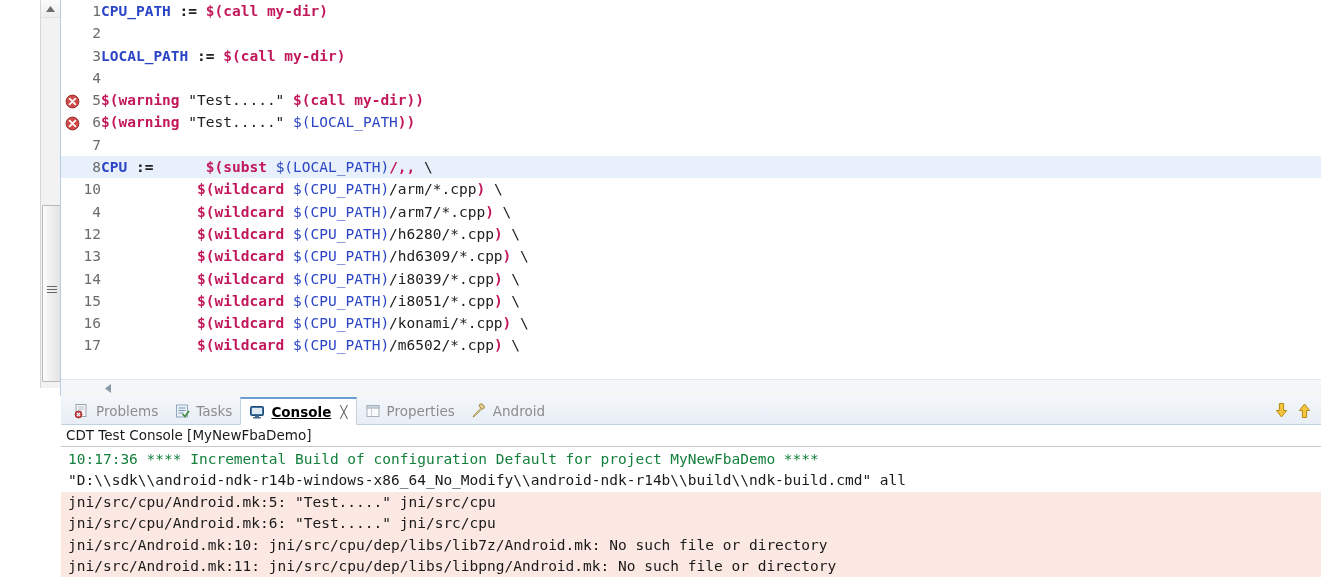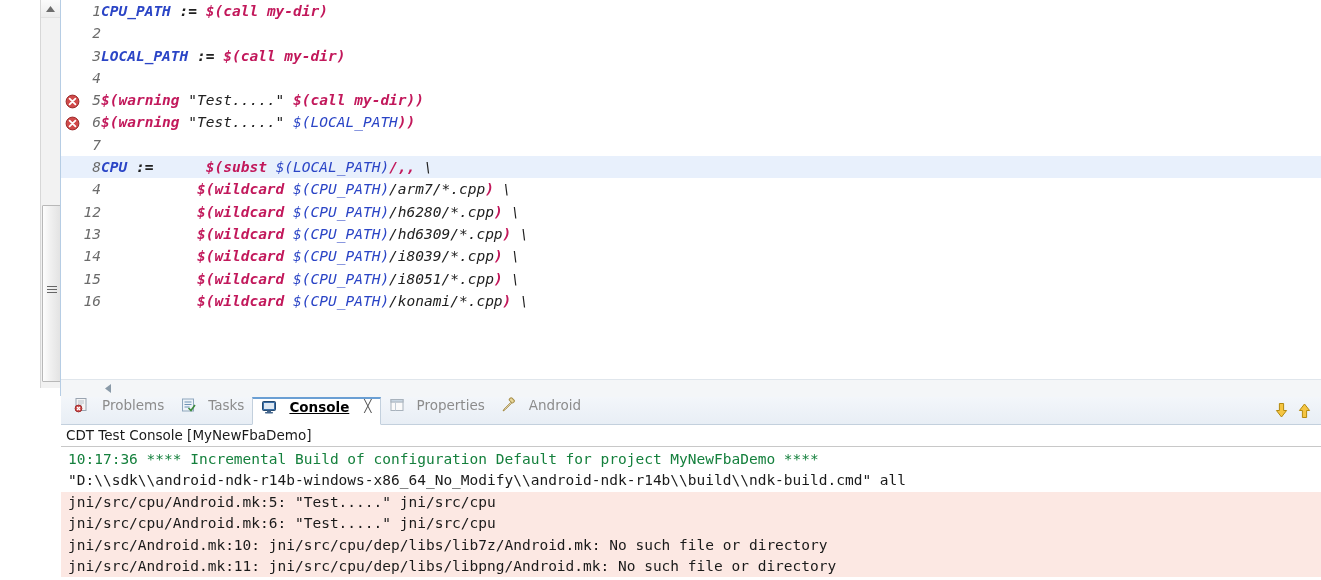--- a/index.html
+++ b/index.html
@@ -100,21 +100,20 @@
     overflow: hidden;
   }
 
   .code-line {
     position: relative;
     height: 22.3px;
     line-height: 22.3px;
     white-space: pre;
     font-family: "DejaVu Sans Mono", monospace;
     font-size: 14.5px;
-    font-style: italic;
   }
   .code-line.current { background: #e8f0fc; }
 
   .gutter-marker {
     position: absolute;
     left: 4px;
     top: 4px;
     width: 15px; height: 15px;
   }
   .lineno {
@@ -171,22 +170,22 @@
   }
   .tabs {
     position: absolute;
     left: 5px; top: 0;
     display: flex;
     align-items: stretch;
     height: 27px;
   }
   .tab {
     display: flex;
-    align-items: flex-start;
-    gap: 12px;
+    align-items: center;
+    gap: 6px;
     padding: 0 8px;
     font-size: 13.5px;
     color: #8c8c8c;
     font-family: "DejaVu Sans", sans-serif;
     cursor: default;
   }
   .tab.active {
     background: #ffffff;
     border-top: 2px solid #6a9fd4;
     border-left: 1px solid #c3d0dd;
@@ -282,26 +281,28 @@
           <div class="code-line"><span class="gutter-marker"><svg width="15" height="15" viewBox="0 0 15 15">
                 <circle cx="7.5" cy="7.5" r="6.4" fill="#d04a4a" stroke="#9d2b2b" stroke-width="1"></circle>
                 <path d="M4.6 4.6 L10.4 10.4 M10.4 4.6 L4.6 10.4" stroke="#ffffff" stroke-width="1.8" stroke-linecap="round"></path>
               </svg></span><span class="lineno">5</span><span class="codetext"><span class="t-fn">$(warning</span><span class="t-plain"> </span><span class="t-str">"Test....."</span><span class="t-plain"> </span><span class="t-fn">$(call my-dir))</span></span></div>
           <div class="code-line"><span class="gutter-marker"><svg width="15" height="15" viewBox="0 0 15 15">
                 <circle cx="7.5" cy="7.5" r="6.4" fill="#d04a4a" stroke="#9d2b2b" stroke-width="1"></circle>
                 <path d="M4.6 4.6 L10.4 10.4 M10.4 4.6 L4.6 10.4" stroke="#ffffff" stroke-width="1.8" stroke-linecap="round"></path>
               </svg></span><span class="lineno">6</span><span class="codetext"><span class="t-fn">$(warning</span><span class="t-plain"> </span><span class="t-str">"Test....."</span><span class="t-plain"> </span><span class="t-ref">$(LOCAL_PATH</span><span class="t-fn">))</span></span></div>
           <div class="code-line"><span class="lineno">7</span><span class="codetext"></span></div>
           <div class="code-line current"><span class="lineno">8</span><span class="codetext"><span class="t-var">CPU</span><span class="t-plain"> </span><span class="t-op">:=</span><span class="t-plain">      </span><span class="t-fn">$(subst</span><span class="t-plain"> </span><span class="t-ref">$(LOCAL_PATH)</span><span class="t-fn">/,,</span><span class="t-plain"> \</span></span></div>
+          <div class="code-line"><span class="lineno">10</span><span class="codetext"><span class="t-plain">           </span><span class="t-fn">$(wildcard</span><span class="t-plain"> </span><span class="t-ref">$(CPU_PATH)</span><span class="t-plain">/arm/*.cpp</span><span class="t-fn">)</span><span class="t-plain"> \</span></span></div>
           <div class="code-line"><span class="lineno">4</span><span class="codetext"><span class="t-plain">           </span><span class="t-fn">$(wildcard</span><span class="t-plain"> </span><span class="t-ref">$(CPU_PATH)</span><span class="t-plain">/arm7/*.cpp</span><span class="t-fn">)</span><span class="t-plain"> \</span></span></div>
           <div class="code-line"><span class="lineno">12</span><span class="codetext"><span class="t-plain">           </span><span class="t-fn">$(wildcard</span><span class="t-plain"> </span><span class="t-ref">$(CPU_PATH)</span><span class="t-plain">/h6280/*.cpp</span><span class="t-fn">)</span><span class="t-plain"> \</span></span></div>
           <div class="code-line"><span class="lineno">13</span><span class="codetext"><span class="t-plain">           </span><span class="t-fn">$(wildcard</span><span class="t-plain"> </span><span class="t-ref">$(CPU_PATH)</span><span class="t-plain">/hd6309/*.cpp</span><span class="t-fn">)</span><span class="t-plain"> \</span></span></div>
           <div class="code-line"><span class="lineno">14</span><span class="codetext"><span class="t-plain">           </span><span class="t-fn">$(wildcard</span><span class="t-plain"> </span><span class="t-ref">$(CPU_PATH)</span><span class="t-plain">/i8039/*.cpp</span><span class="t-fn">)</span><span class="t-plain"> \</span></span></div>
           <div class="code-line"><span class="lineno">15</span><span class="codetext"><span class="t-plain">           </span><span class="t-fn">$(wildcard</span><span class="t-plain"> </span><span class="t-ref">$(CPU_PATH)</span><span class="t-plain">/i8051/*.cpp</span><span class="t-fn">)</span><span class="t-plain"> \</span></span></div>
           <div class="code-line"><span class="lineno">16</span><span class="codetext"><span class="t-plain">           </span><span class="t-fn">$(wildcard</span><span class="t-plain"> </span><span class="t-ref">$(CPU_PATH)</span><span class="t-plain">/konami/*.cpp</span><span class="t-fn">)</span><span class="t-plain"> \</span></span></div>
+          <div class="code-line"><span class="lineno">17</span><span class="codetext"><span class="t-plain">           </span><span class="t-fn">$(wildcard</span><span class="t-plain"> </span><span class="t-ref">$(CPU_PATH)</span><span class="t-plain">/m6502/*.cpp</span><span class="t-fn">)</span><span class="t-plain"> \</span></span></div>
         </div>
     </div>
 
     <div id="editor-hscroll">
       <div class="hs-arrow">
         <svg width="6" height="9" viewBox="0 0 6 9">
             <path d="M6 0 L6 9 L0 4.5 Z" fill="#8a9aa8"></path>
           </svg>
       </div>
     </div>

